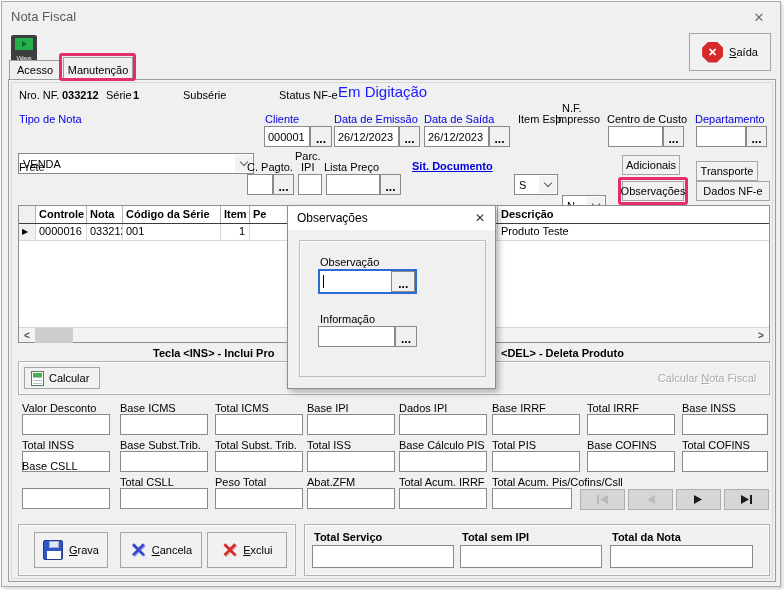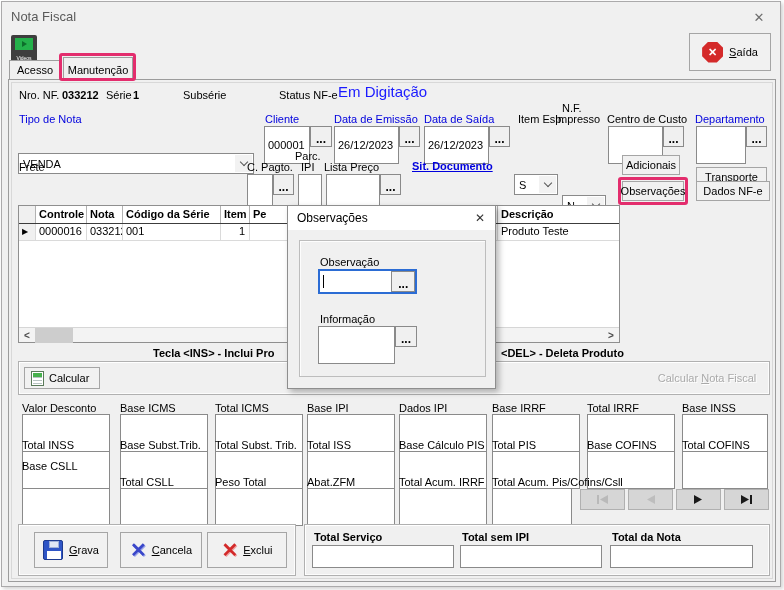--- a/index.html
+++ b/index.html
@@ -7,21 +7,21 @@
   #stage { position:relative; width:784px; height:590px; overflow:hidden; font-size:11px; color:#000; }
   .abs { position:absolute; }
   .win { left:1px; top:1px; width:780px; height:586px; background:#f0f0f0;
          border:1px solid #abaaab; box-shadow:2px 2px 4px rgba(0,0,0,.18); }
   .titlebar-text { left:9px; top:7px; font-size:13px; color:#5a5a5a; }
   .win-close { left:746px; top:5px; width:22px; height:20px; display:flex; align-items:center; justify-content:center;
                color:#6e6e6e; font-size:13px; cursor:default; }
   .lbl { font-size:11px; white-space:nowrap; }
   .blue { color:#0000dd; }
   .bold { font-weight:bold; }
-  .edit { background:#fff; border:1px solid #8a8a8a; height:38px; display:flex; align-items:center;
+  .edit { background:#fff; border:1px solid #8a8a8a; height:21px; display:flex; align-items:center;
           padding:0 3px; font-size:11px; white-space:nowrap; overflow:hidden; }
   .dots { background:#f0f0f0; border:1px solid #8a8a8a; height:21px; display:flex; align-items:flex-end;
           justify-content:center; font-weight:bold; font-size:12px; line-height:14px; cursor:default; }
   .combo { background:#fff; border:1px solid #8a8a8a; height:21px; display:flex; align-items:center;
            padding-left:4px; position:relative; font-size:11px; white-space:nowrap; overflow:hidden; }
   .chevzone { position:absolute; right:1px; top:1px; bottom:1px; width:17px; background:#f2f2f2;
               display:flex; align-items:center; justify-content:center; }
   .chev { width:6px; height:6px; border-right:1.4px solid #565656; border-bottom:1.4px solid #565656;
           transform:rotate(45deg); margin-top:-3px; }
   .btn { background:#f1f1f1; border:1px solid #a5a5a5; display:flex; align-items:center; justify-content:center;
@@ -168,26 +168,26 @@
     <div class="abs edit" style="left:324px; top:172px; width:54px;"></div>
     <div class="abs dots" style="left:378px; top:172px; width:21px;">...</div>
     <div class="abs combo" style="left:404px; top:172px; width:199px;">
       <span>Regular</span>
       <span class="chevzone">
           <span class="chev"></span>
         </span>
     </div>
 
     <div class="abs btn" style="left:620px; top:153px; width:58px; height:20px;">Adicionais</div>
-    <div class="abs btn" style="left:694px; top:165px; width:71px; height:20px;">Transporte</div>
+    <div class="abs btn" style="left:694px; top:159px; width:62px; height:20px;">Transporte</div>
     <div class="abs btn" style="left:620px; top:179px; width:62px; height:20px;">Observações</div>
     <div class="abs anno" style="left:616px; top:175px; width:70px; height:28px;"></div>
     <div class="abs btn" style="left:694px; top:179px; width:74px; height:20px;">Dados NF-e</div>
 
-    <div class="abs grid" style="left:16px; top:203px; width:602px; height:138px;">
+    <div class="abs grid" style="left:16px; top:203px; width:752px; height:138px;">
       <div class="g-head">
         <div class="g-ind" style="width:17px;"></div>
         <div style="width:51px;">Controle</div>
         <div style="width:36px;">Nota</div>
         <div style="width:98px;">Código da Série</div>
         <div style="width:29px;">Item</div>
         <div style="width:248px;">Pe</div>
         <div style="flex:1; border-right:none;">Descrição</div>
       </div>
       <div class="g-row">

